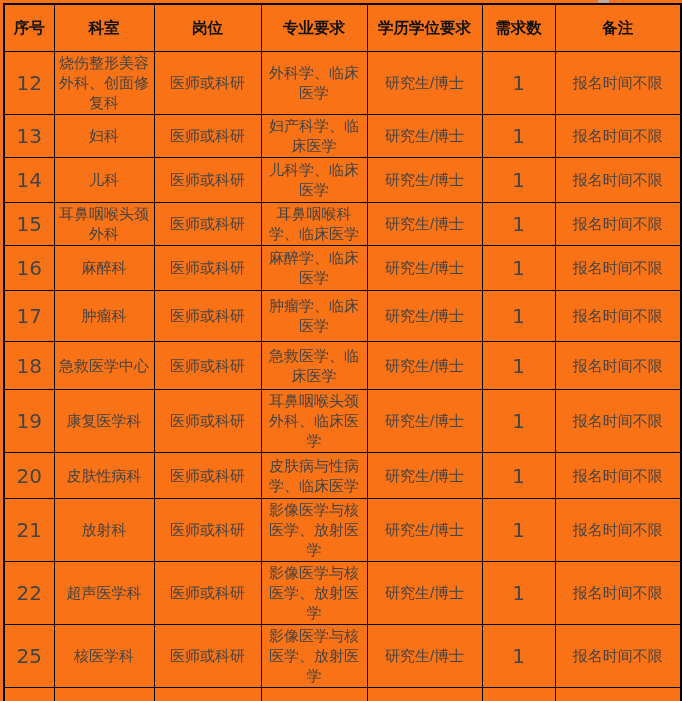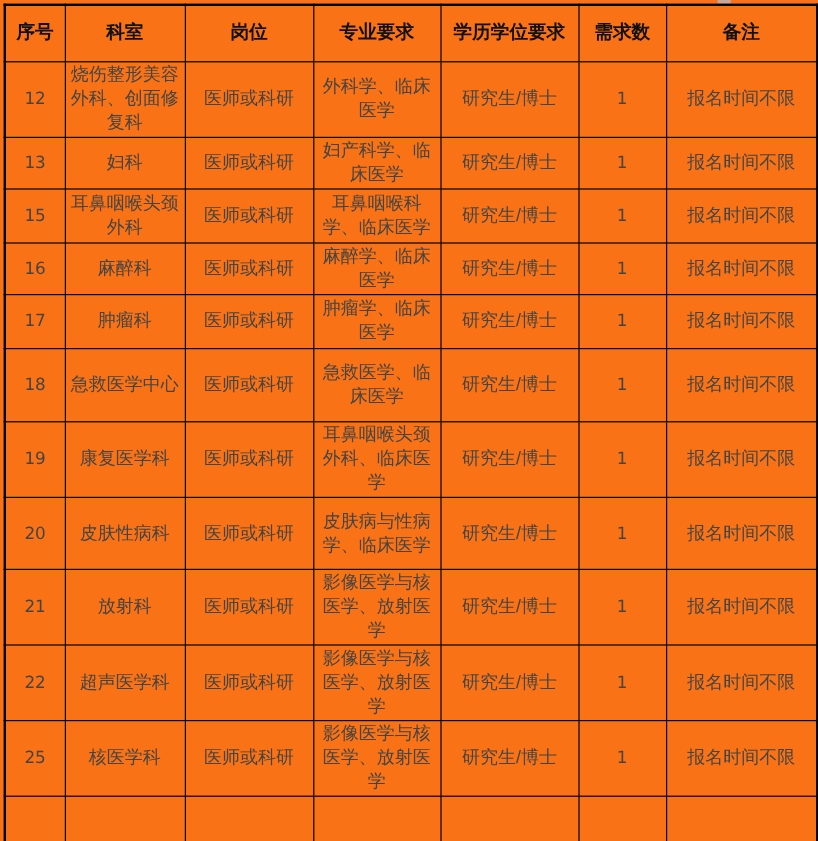--- a/index.html
+++ b/index.html
@@ -48,28 +48,28 @@
     font-weight: bold;
     color: #111111;
     font-size: 15.5px;
     height: 44px;
   }
   td.c-major {
     text-align: center;
   }
   td.c-no, td.c-count {
     font-family: "DejaVu Sans", sans-serif;
-    font-size: 14px;
+    font-size: 20px;
   }
   tbody tr:nth-child(1)  { height: 63px; }
   tbody tr:nth-child(2)  { height: 41px; padding-left: 28px; }
   tbody tr:nth-child(3)  { height: 45px; }
   tbody tr:nth-child(4)  { height: 43px; margin-top: 40px; }
   tbody tr:nth-child(5)  { height: 45px; }
-  tbody tr:nth-child(6)  { height: 61px; }
+  tbody tr:nth-child(6)  { height: 51px; }
   tbody tr:nth-child(7)  { height: 48px; }
   tbody tr:nth-child(8)  { height: 60px; }
   tbody tr:nth-child(9)  { height: 46px; }
   tbody tr:nth-child(10) { height: 58px; }
   tbody tr:nth-child(11) { height: 60px; }
   tbody tr:nth-child(12) { height: 61px; }
   tbody tr:nth-child(13) { height: 34px; }
   col.w-no     { width: 50px; }
   col.w-dept   { width: 100px; }
   col.w-pos    { width: 107px; }
@@ -118,20 +118,29 @@
       <tr>
         <td class="c-no">13</td>
         <td class="c-dept">妇科</td>
         <td class="c-pos">医师或科研</td>
         <td class="c-major">妇产科学、临床医学</td>
         <td class="c-degree">研究生/博士</td>
         <td class="c-count">1</td>
         <td class="c-note">报名时间不限</td>
       </tr>
       <tr>
+        <td class="c-no">14</td>
+        <td class="c-dept">儿科</td>
+        <td class="c-pos">医师或科研</td>
+        <td class="c-major">儿科学、临床医学</td>
+        <td class="c-degree">研究生/博士</td>
+        <td class="c-count">1</td>
+        <td class="c-note">报名时间不限</td>
+      </tr>
+      <tr>
         <td class="c-no">15</td>
         <td class="c-dept">耳鼻咽喉头颈外科</td>
         <td class="c-pos">医师或科研</td>
         <td class="c-major">耳鼻咽喉科学、临床医学</td>
         <td class="c-degree">研究生/博士</td>
         <td class="c-count">1</td>
         <td class="c-note">报名时间不限</td>
       </tr>
       <tr>
         <td class="c-no">16</td>

